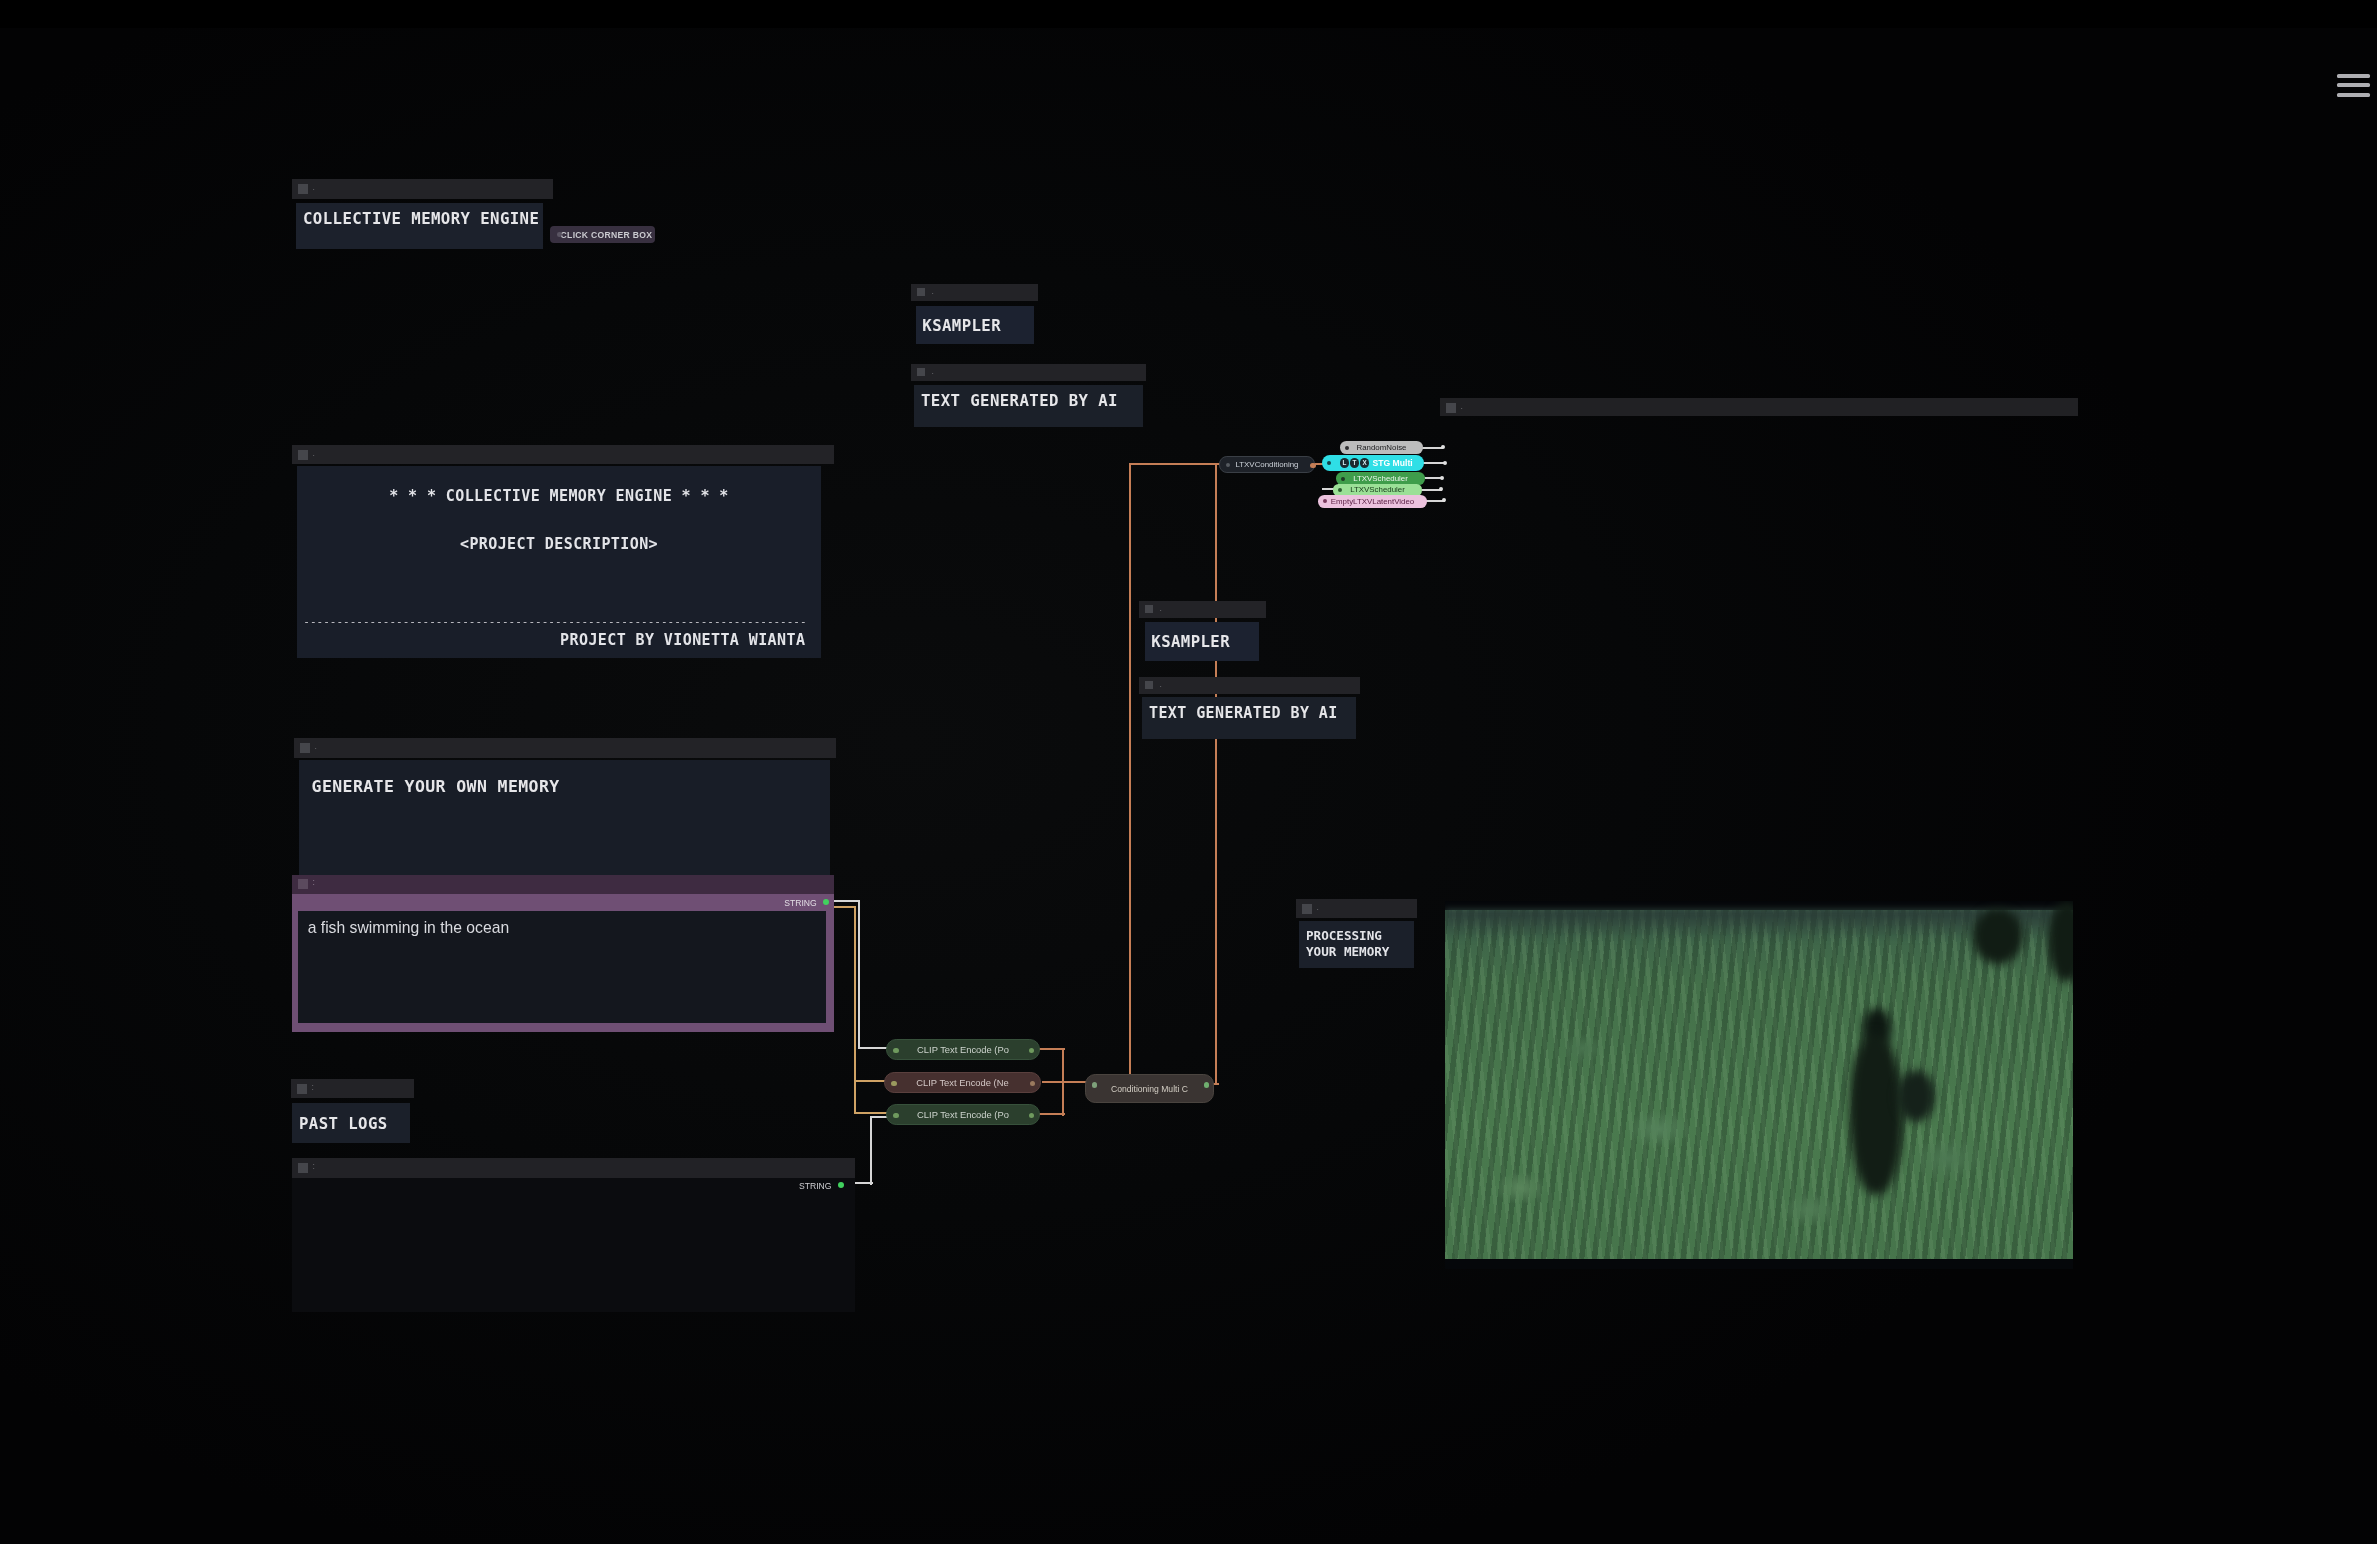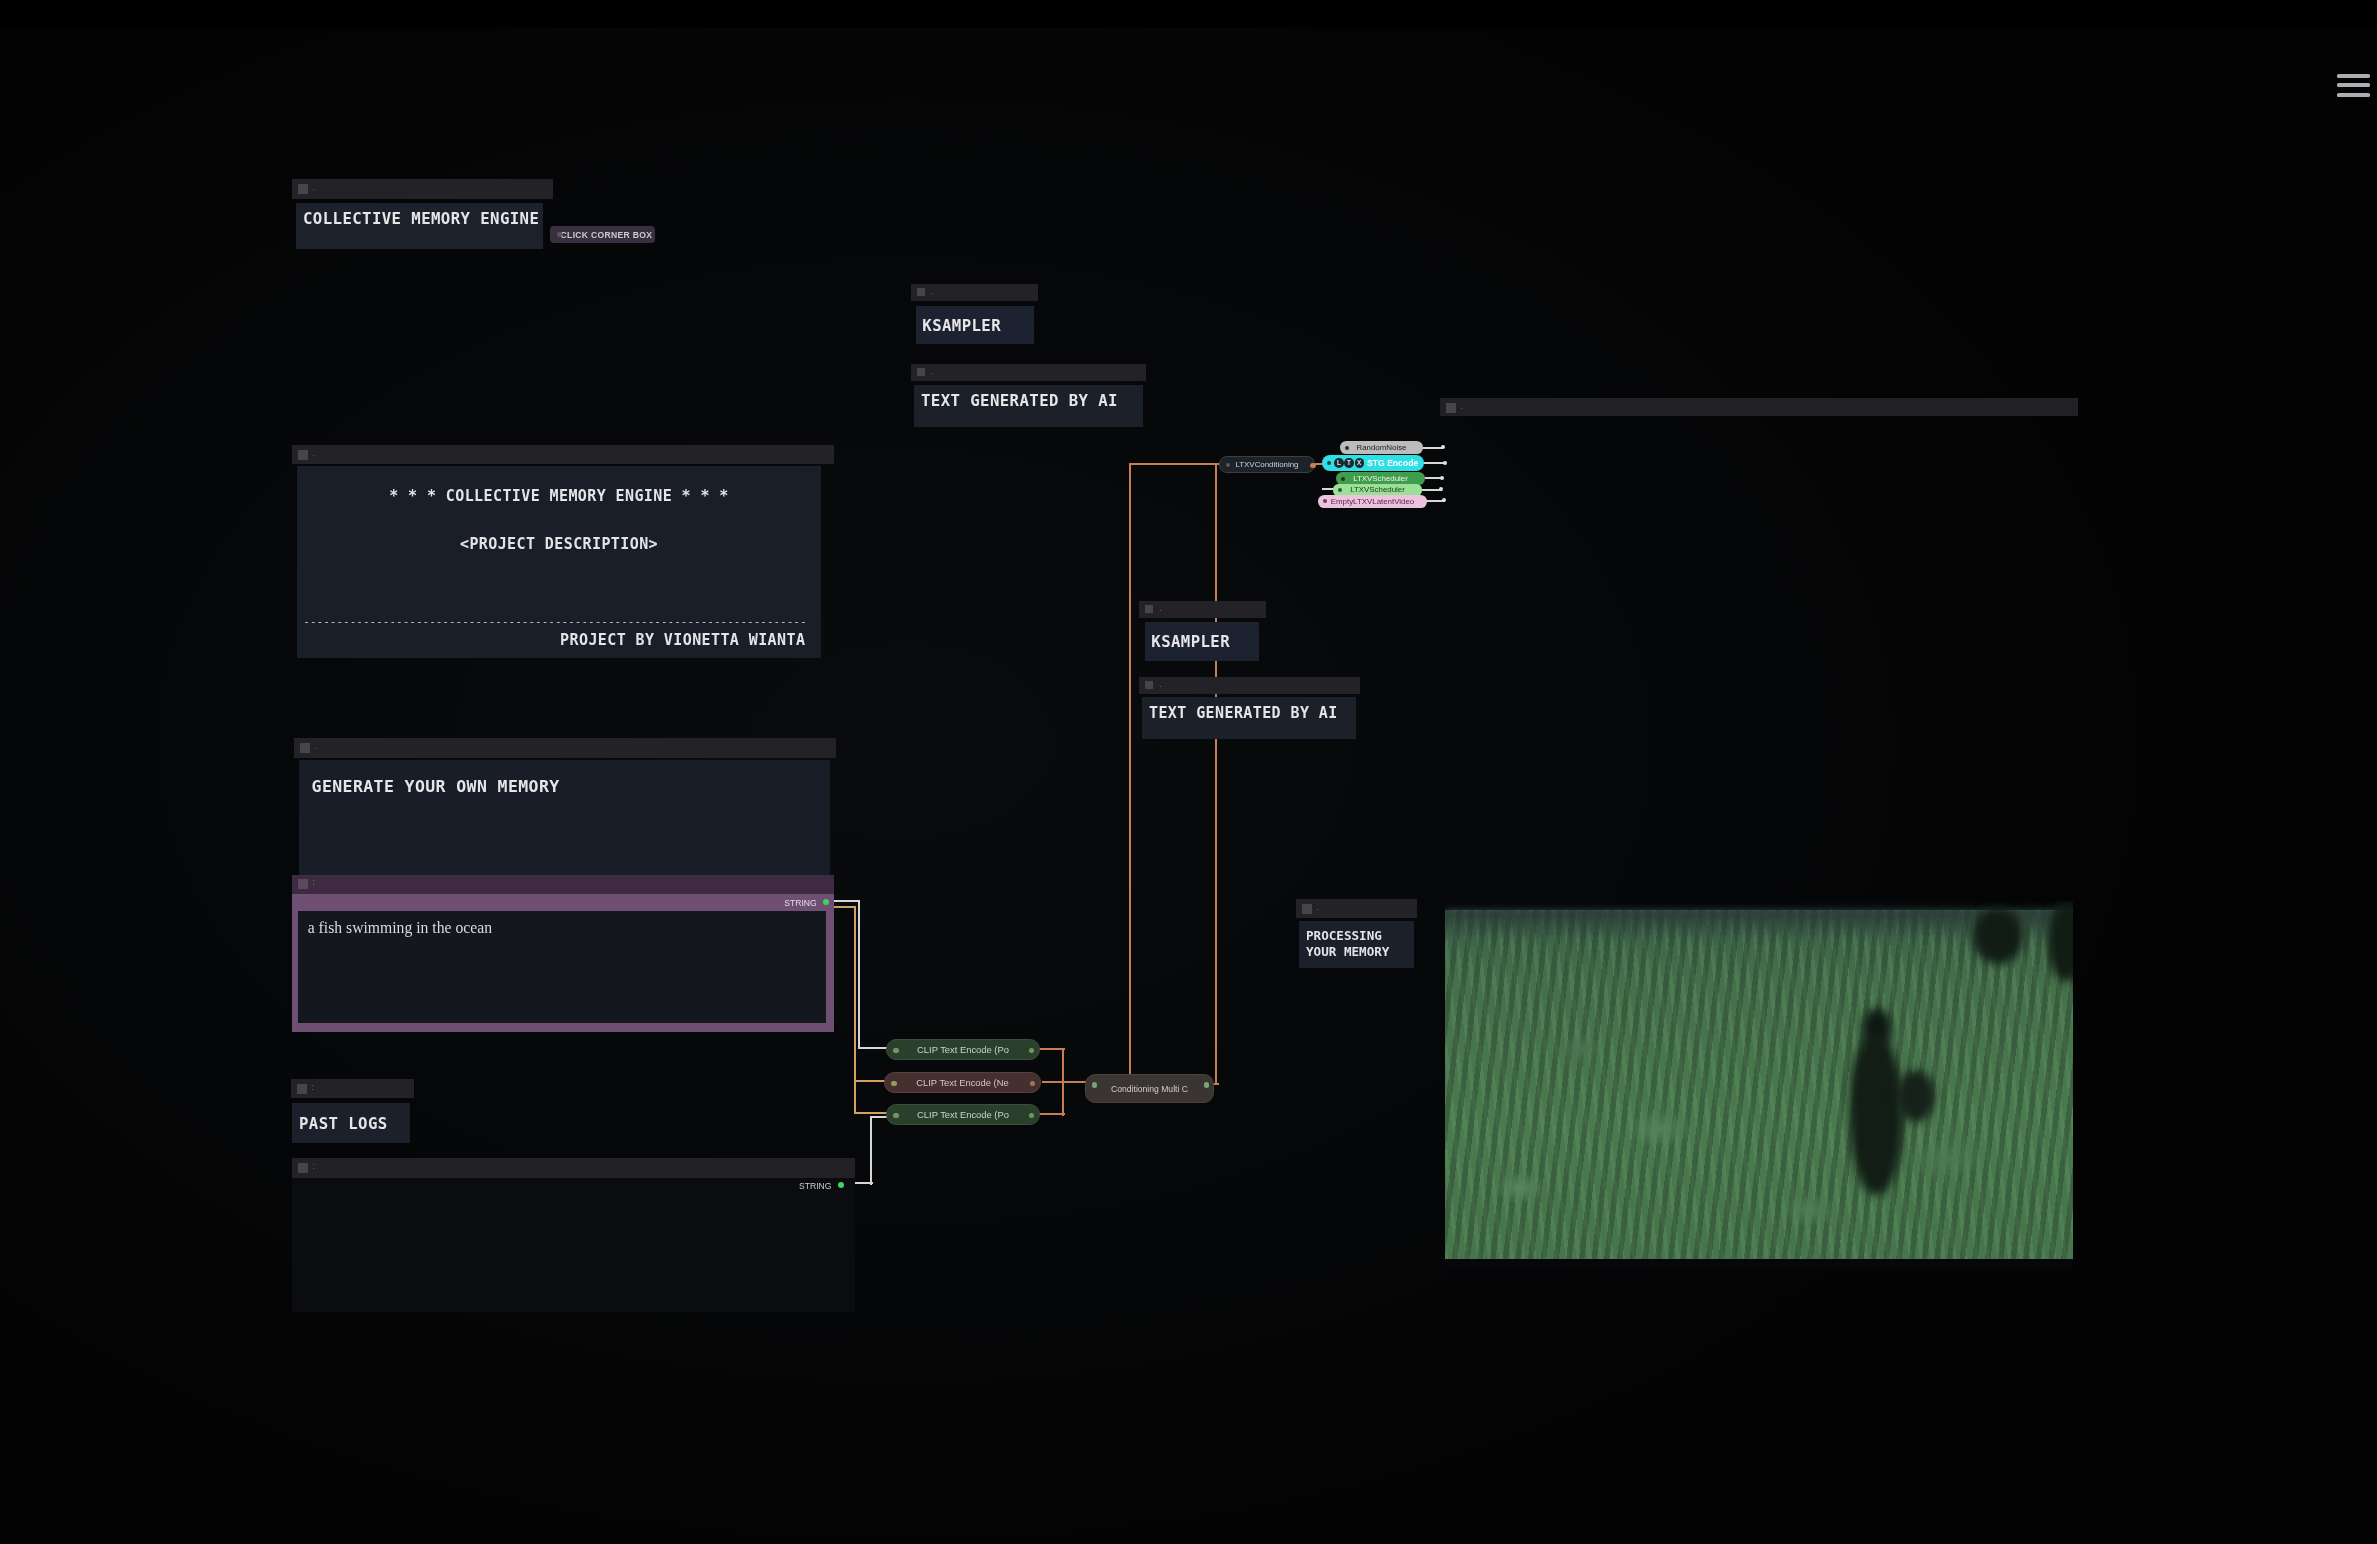--- a/index.html
+++ b/index.html
@@ -24,21 +24,21 @@
   .pdot{position:absolute;border-radius:50%;}
   
   .wh{position:absolute;height:2.4px;}
   .wv{position:absolute;width:2.4px;}
   .orange{background:#c57e56;}
   .white{background:#d6d6d6;}
   .tan{background:#cfa264;}
   .port{position:absolute;width:6.3px;height:6.3px;border-radius:50%;background:#41d15e;}
   textarea.prompt{
     position:absolute;background:#141822;border:none;resize:none;outline:none;
-    color:#dadbe0;font-family:Liberation Serif, serif;font-size:15.7px;padding:7.9px 9.4px;box-sizing:border-box;
+    color:#dadbe0;font-family:Liberation Sans, sans-serif;font-size:15.7px;padding:7.9px 9.4px;box-sizing:border-box;
   }
   .stub{position:absolute;height:2px;background:#d6d6d6;}
   .stubdot{position:absolute;width:3.9px;height:3.9px;border-radius:50%;background:#dfdfdf;}
   .badge{display:inline-flex;width:9.4px;height:9.4px;border-radius:50%;background:#1c2a30;color:#d8eef2;
          font-size:6.3px;align-items:center;justify-content:center;margin-right:0.8px;font-weight:700;}
   
   #video{
     position:absolute;left:1445px;top:901px;width:628px;height:368px;overflow:hidden;
     background:
       radial-gradient(43px 27px at 12% 78%, #59855b 0%, rgba(0,0,0,0) 60%),
@@ -228,21 +228,21 @@
     <span class="pdot" style="left:4.7px;top:4.7px;width:3.9px;height:3.9px;background:#2e2e30;"></span>
     <span style="font-size:7.9px;color:#1d1d1f;">RandomNoise</span>
   </div>
   <div class="pill" style="left:1322px;top:455px;width:102px;height:15.7px;background:#2fdfe6;border-radius:7.9px;">
     <span class="pdot" style="left:4.7px;top:5.5px;width:4.7px;height:4.7px;background:#15444a;"></span>
     <span style="margin-left:6.3px;display:inline-flex;">
       <span class="badge">L</span>
         <span class="badge">T</span>
         <span class="badge">X</span>
     </span>
-    <span style="font-size:8.6px;color:#ffffff;margin-left:2.4px;font-weight:700;">STG Encode</span>
+    <span style="font-size:8.6px;color:#ffffff;margin-left:2.4px;font-weight:700;">STG Multi</span>
   </div>
   <div class="pill" style="left:1336px;top:472px;width:89px;height:13.4px;background:#3f9d4b;border-radius:6.3px;">
     <span class="pdot" style="left:4.7px;top:4.7px;width:3.9px;height:3.9px;background:#1f3a24;"></span>
     <span style="font-size:7.9px;color:#eef7ee;">LTXVScheduler</span>
   </div>
   <div class="pill" style="left:1333px;top:484px;width:89px;height:11.8px;background:#9be097;border-radius:5.5px;">
     <span class="pdot" style="left:4.7px;top:3.9px;width:3.9px;height:3.9px;background:#2c5c30;"></span>
     <span style="font-size:7.9px;color:#173a1a;">LTXVScheduler</span>
   </div>
   <div class="pill" style="left:1318px;top:495px;width:109px;height:12.6px;background:#ecc2de;border-radius:6.3px;">

